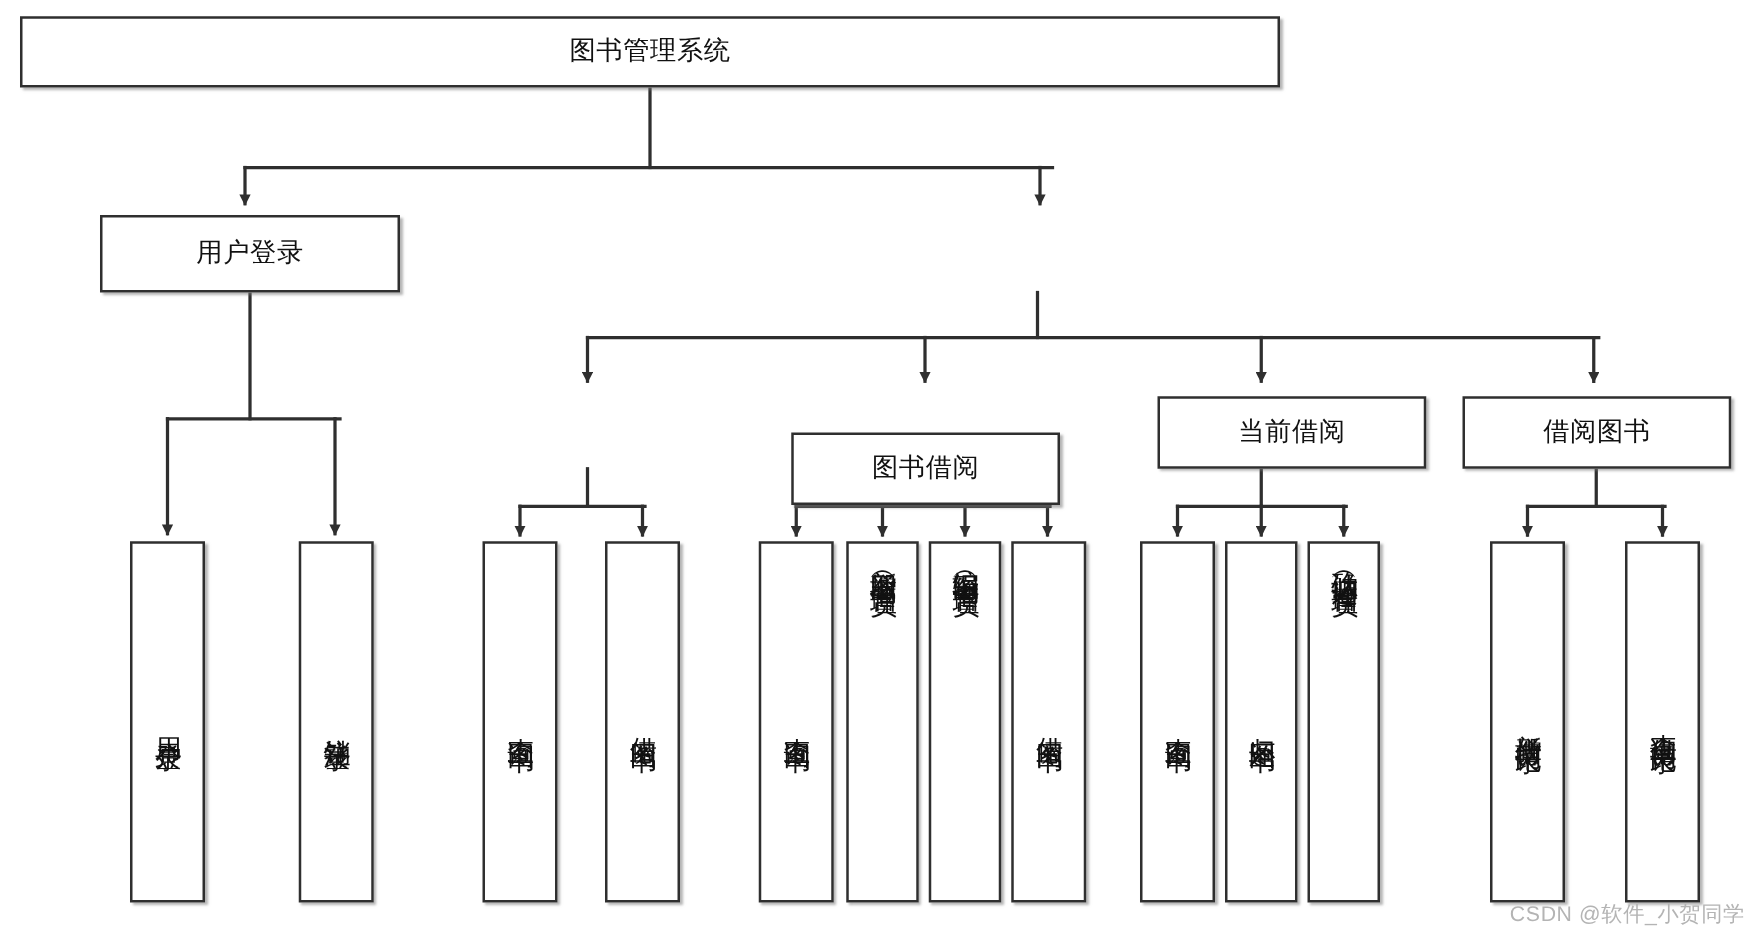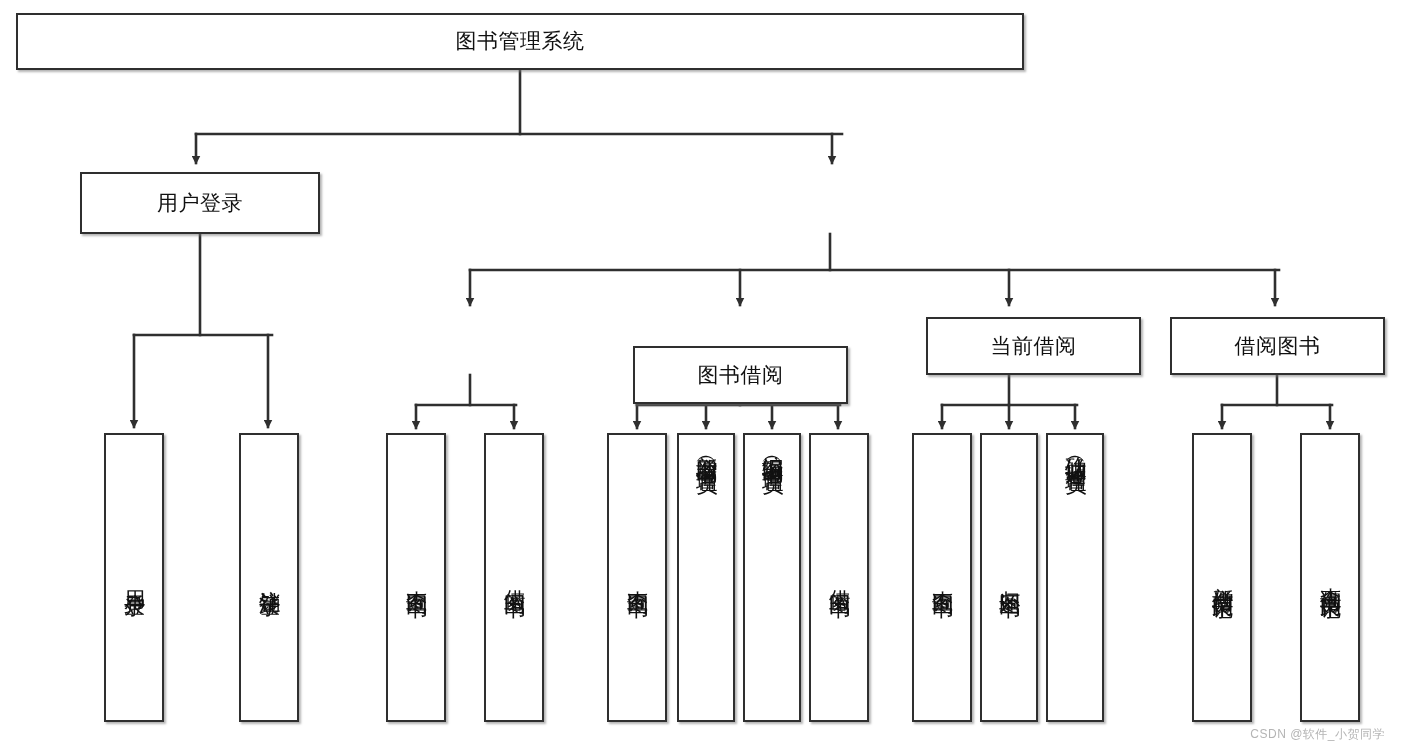--- a/index.html
+++ b/index.html
@@ -62,23 +62,23 @@
     letter-spacing: 2.5px;
     white-space: nowrap;
   }
   
   .node.vert.center {
     align-items: center;
     padding-top: 0;
   }
   #watermark {
     position: absolute;
-    right: 20px;
+    right: 9px;
     bottom: 4px;
-    font-size: 12px;
+    font-size: 17px;
     color: #b4b4b4;
     letter-spacing: 0.5px;
     white-space: nowrap;
     user-select: none;
     margin-top: 30px;
   }
 </style>
 </head>
 <body>
 

